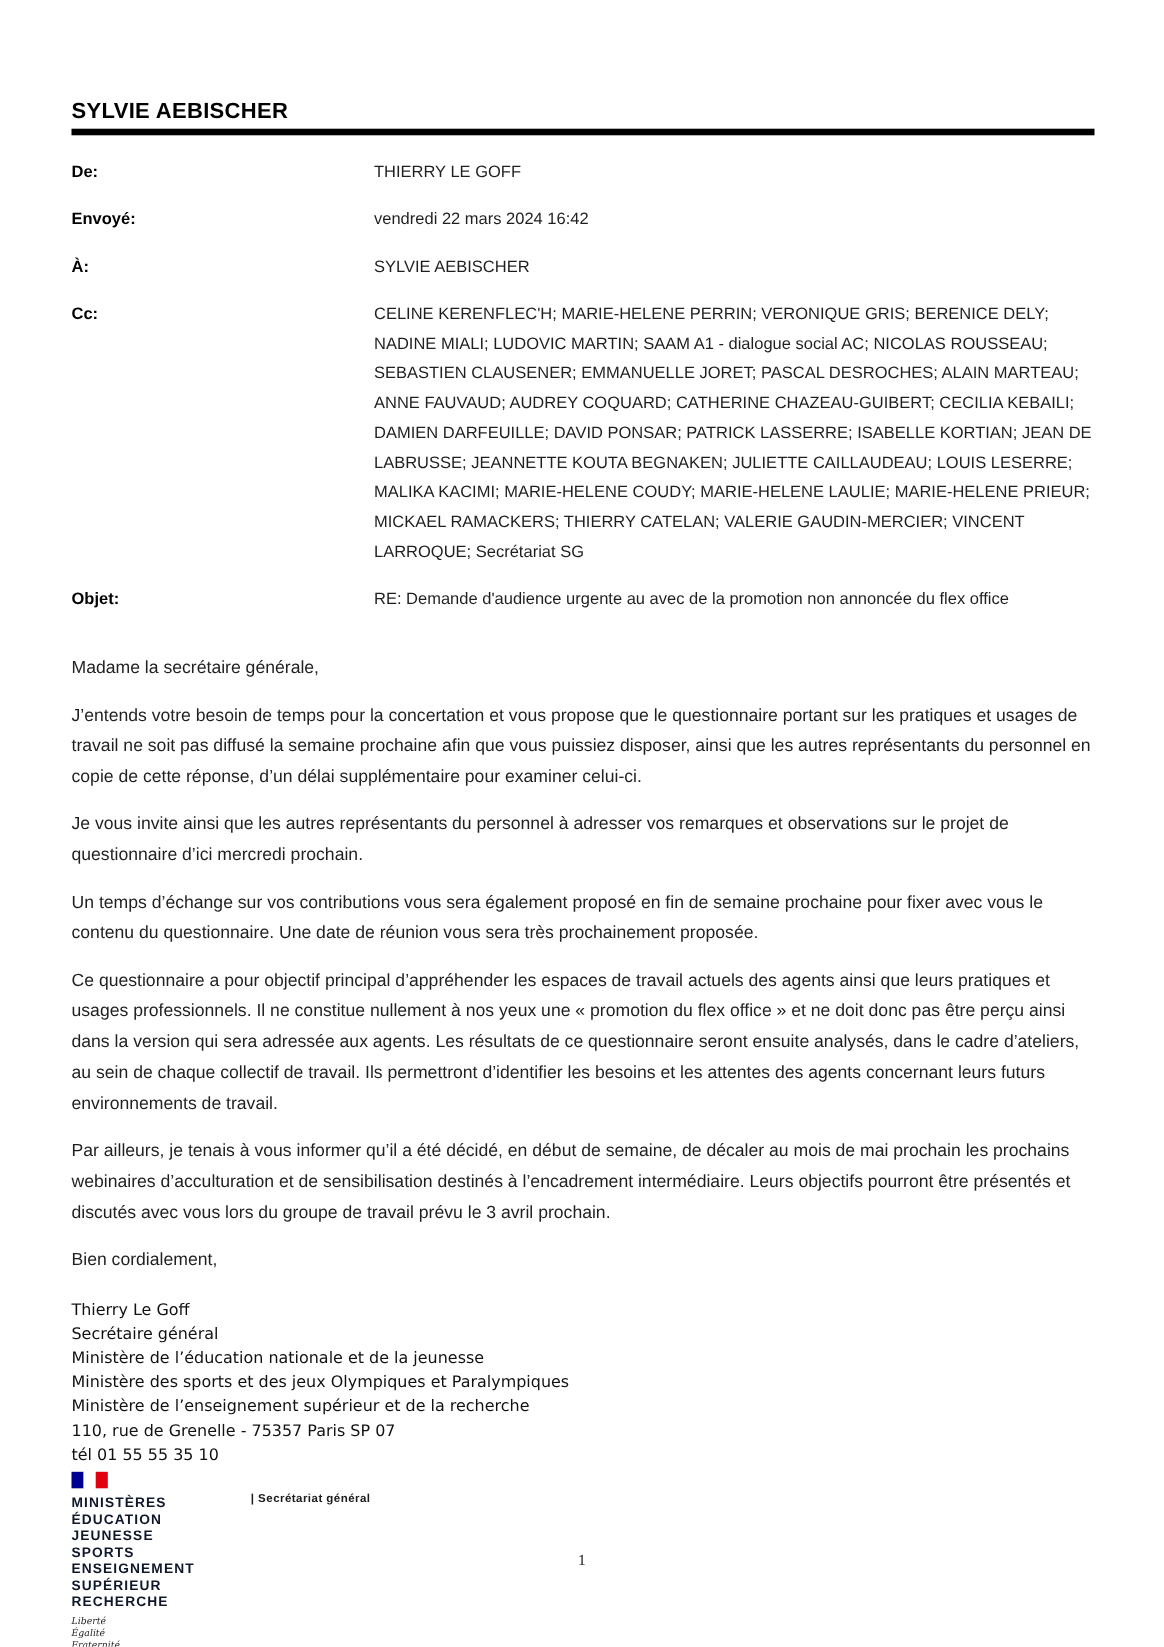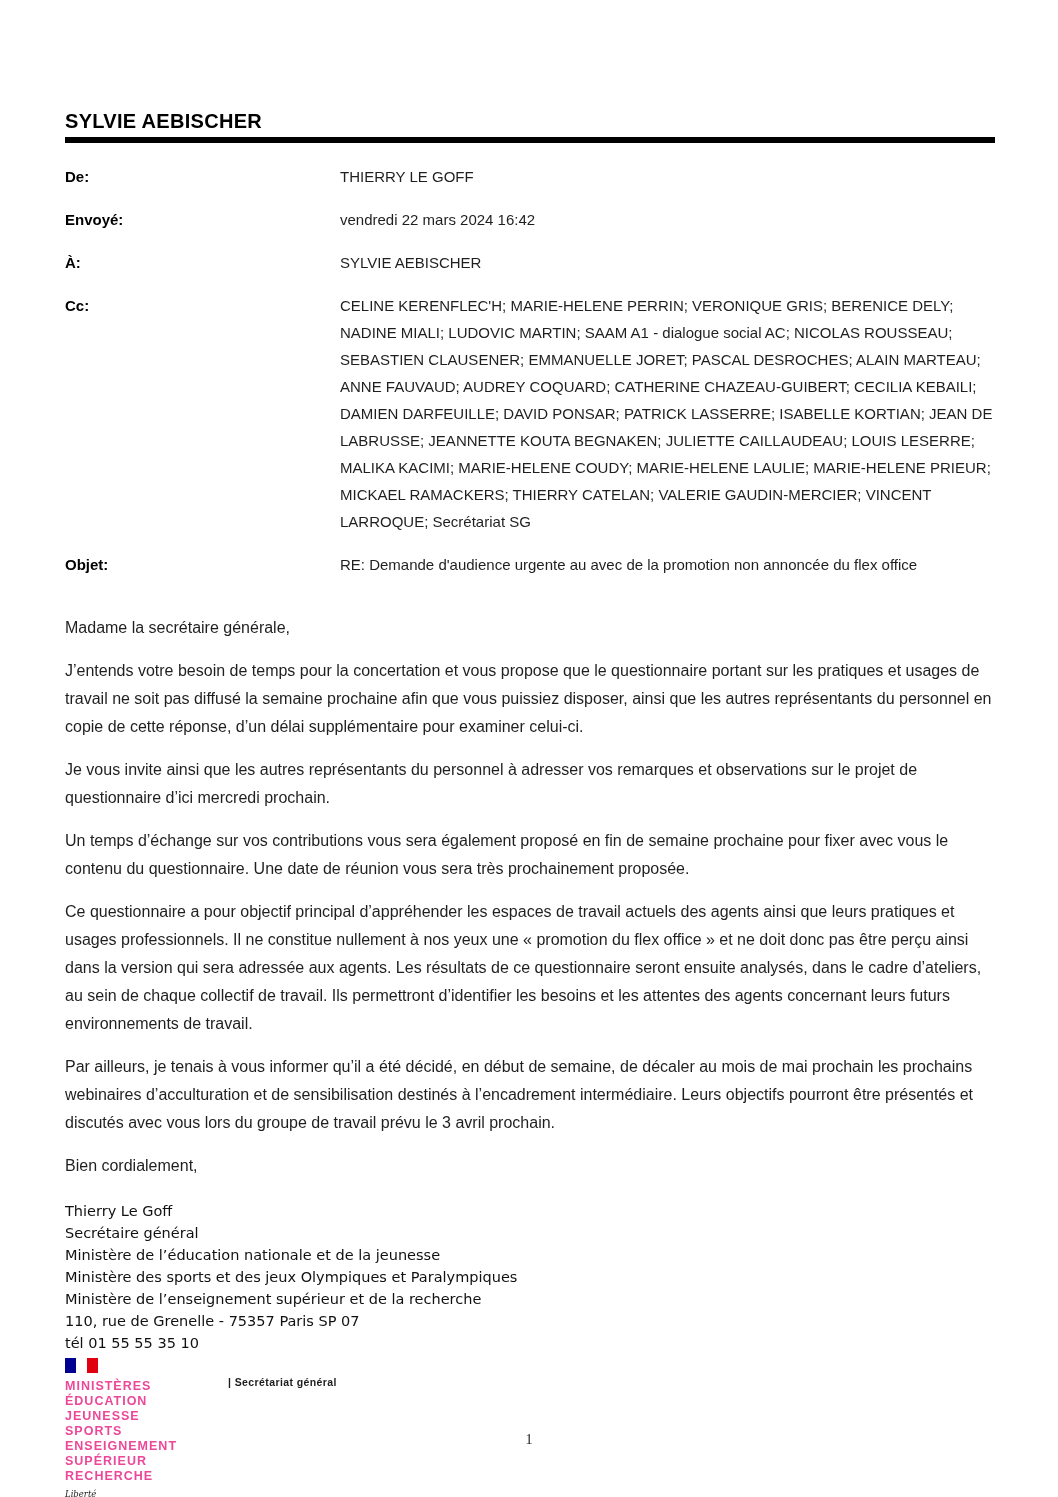--- a/index.html
+++ b/index.html
@@ -10,21 +10,20 @@
     overflow: hidden;
     font-family: "Liberation Sans", sans-serif;
     color: #1a1a1a;
     position: relative;
   }
   .page {
     position: relative;
     width: 1058px;
     height: 1089px;
     padding: 90px 63px 0 65px;
-    margin-top: 20px;
   }
   .doc-title {
     font-size: 20px;
     font-weight: bold;
     color: #000000;
     letter-spacing: 0.3px;
     padding-bottom: 4px;
     border-bottom: 6px solid #000000;
   }
   .headers {
@@ -67,21 +66,21 @@
     width: 33px;
     height: 15px;
     margin-bottom: 6px;
   }
   .flag .stripe { flex: 1; }
   .ministry-lines {
     font-size: 12.5px;
     font-weight: bold;
     line-height: 15px;
     letter-spacing: 1px;
-    color: #ec4899;
+    color: #0f172a;
   }
   .motto {
     margin-top: 5px;
     font-family: "DejaVu Serif", serif;
     font-style: italic;
     font-weight: normal;
     font-size: 8.5px;
     line-height: 11px;
     color: #222222;
   }

